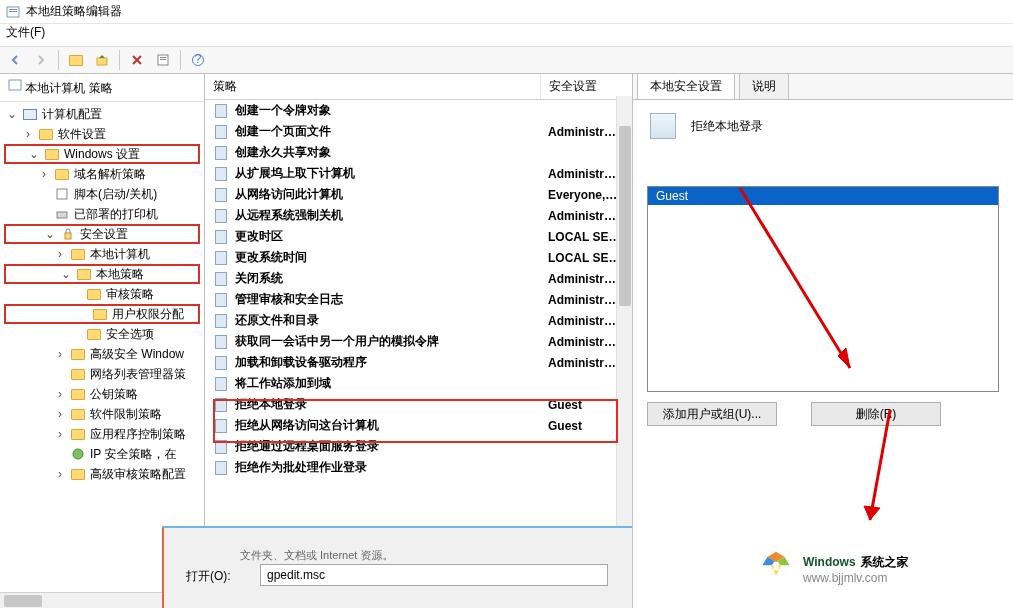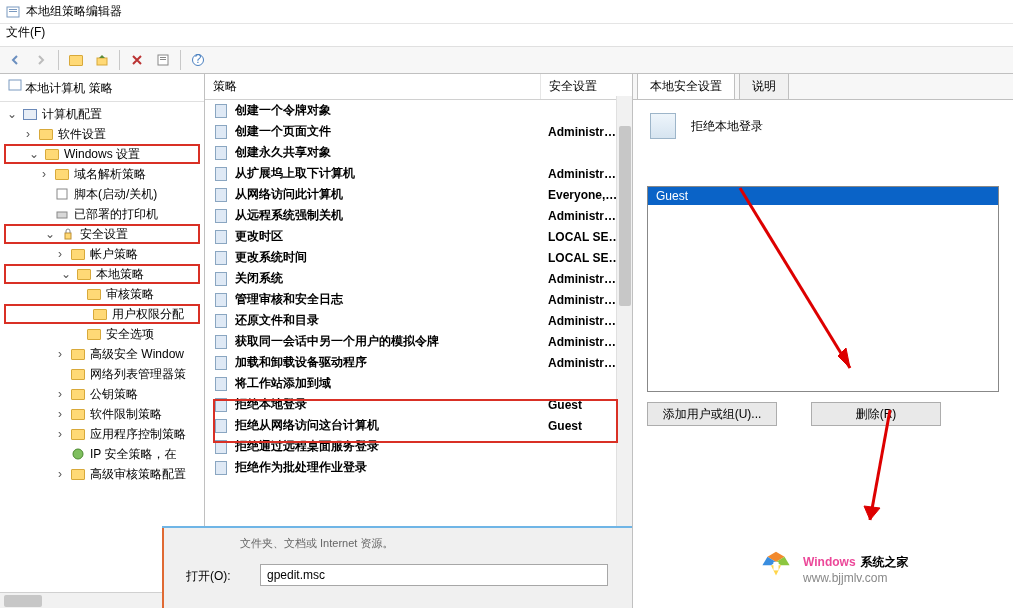--- a/index.html
+++ b/index.html
@@ -57,21 +57,21 @@
 .server-ico { width: 26px; height: 26px; border: 1px solid #9db5c9; background: linear-gradient(#eef5fb,#d6e4f0); }
 .listbox-wrap { margin-top: 44px; }
 .listbox { height: 206px; border: 1px solid #888; background: #fff; }
 .listbox .selrow { background: #0a63c7; color: #fff; padding: 2px 8px; }
 .btnrow { margin-top: 10px; display: flex; gap: 34px; }
 .wbtn { width: 130px; height: 24px; background: #e9e9e9; border: 1px solid #adadad; display: flex; align-items: center; justify-content: center; cursor: pointer; }
 
 
 .bottom-frag { position: absolute; left: 162px; bottom: 0; width: 470px; height: 82px; border-top: 2px solid #6fb5e6; background: #f0f0f0; }
 .bottom-frag .stripe { position: absolute; left: 0; top: 0; bottom: 0; width: 2px; background: #e06a33; }
-.bottom-frag .txt1 { position: absolute; left: 78px; top: 8px; color: #666; font-size: 11px; }
+.bottom-frag .txt1 { position: absolute; left: 78px; top: 20px; color: #666; font-size: 11px; }
 .bottom-frag .lbl { position: absolute; left: 24px; top: 40px; }
 .bottom-frag .inp { position: absolute; left: 98px; top: 36px; width: 348px; height: 22px; border: 1px solid #a7a7a7; background: #fff; padding: 2px 6px; }
 
 
 .logo-panel { position: absolute; right: 0; bottom: 0; width: 278px; height: 82px; background: #fff; display: flex; align-items: center; gap: 10px; padding-left: 24px; }
 .logo-panel .logo { width: 34px; height: 34px; }
 .logo-panel .brand { font-size: 18px; font-weight: 600; }
 .logo-panel .sub { font-size: 12px; color: #888; }
 
 
@@ -208,21 +208,21 @@
                 <path d="M5 6 v-2 a2 2 0 0 1 4 0 v2" fill="none" stroke="#888"></path>
               </svg>
             </span>
             <span>安全设置</span>
           </div>
         <div class="node" style="padding-left:54px">
             <span class="tw">›</span>
             <span class="ic">
               <span class="folder"></span>
             </span>
-            <span>帐户策略</span>
+            <span>本地计算机</span>
           </div>
         <div class="node hl-red" style="padding-left:54px;margin:0 4px">
             <span class="tw">⌄</span>
             <span class="ic">
               <span class="folder"></span>
             </span>
             <span>本地策略</span>
           </div>
         <div class="node" style="padding-left:70px">
             <span class="tw"></span>
@@ -478,21 +478,21 @@
   <span class="logo">
     <svg width="34" height="34" viewBox="0 0 40 40">
       <path d="M20 2 L30 8 L20 14 L10 8 Z" fill="#f28a2e"></path>
       <path d="M30 8 L36 18 L26 18 L20 14 Z" fill="#8cc63f"></path>
       <path d="M10 8 L20 14 L14 18 L4 18 Z" fill="#3a8ddf"></path>
       <path d="M14 18 L26 18 L20 30 Z" fill="#ffd54a"></path>
       <rect x="17" y="14" width="6" height="10" fill="#fff"></rect>
     </svg>
   </span>
   <div>
-    <div class="brand"><span style="color:#ec4899">Windows</span> <span>系统之家</span></div>
+    <div class="brand"><span style="color:#14532d">Windows</span> <span>系统之家</span></div>
     <div class="sub">www.bjjmlv.com</div>
   </div>
 </div>
 
 <div class="arrow" style="left:720px; top:178px; width:160px; height:210px;">
   <svg width="160" height="210">
       <line x1="20" y1="10" x2="130" y2="190" stroke="#d00" stroke-width="3"></line>
       <polygon points="130,190 118,178 126,170" fill="#d00"></polygon>
     </svg>
 </div>

